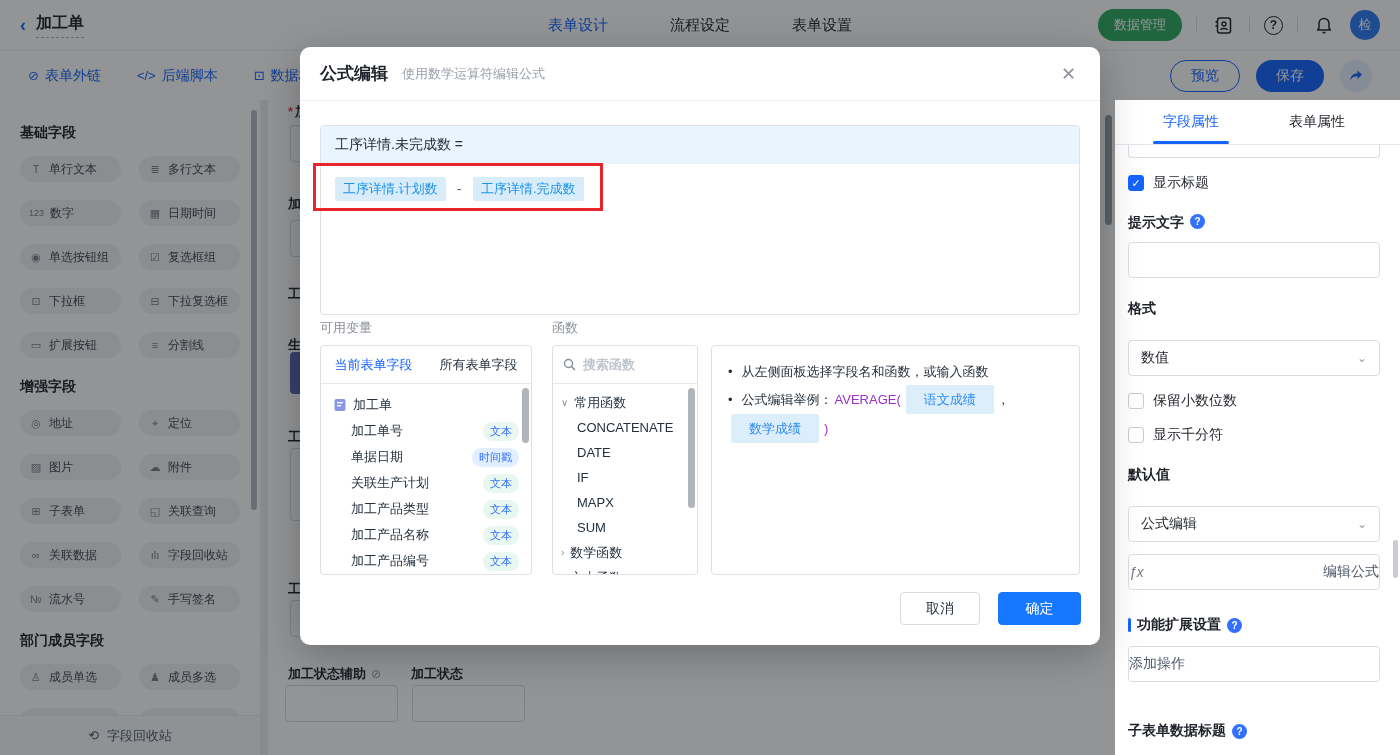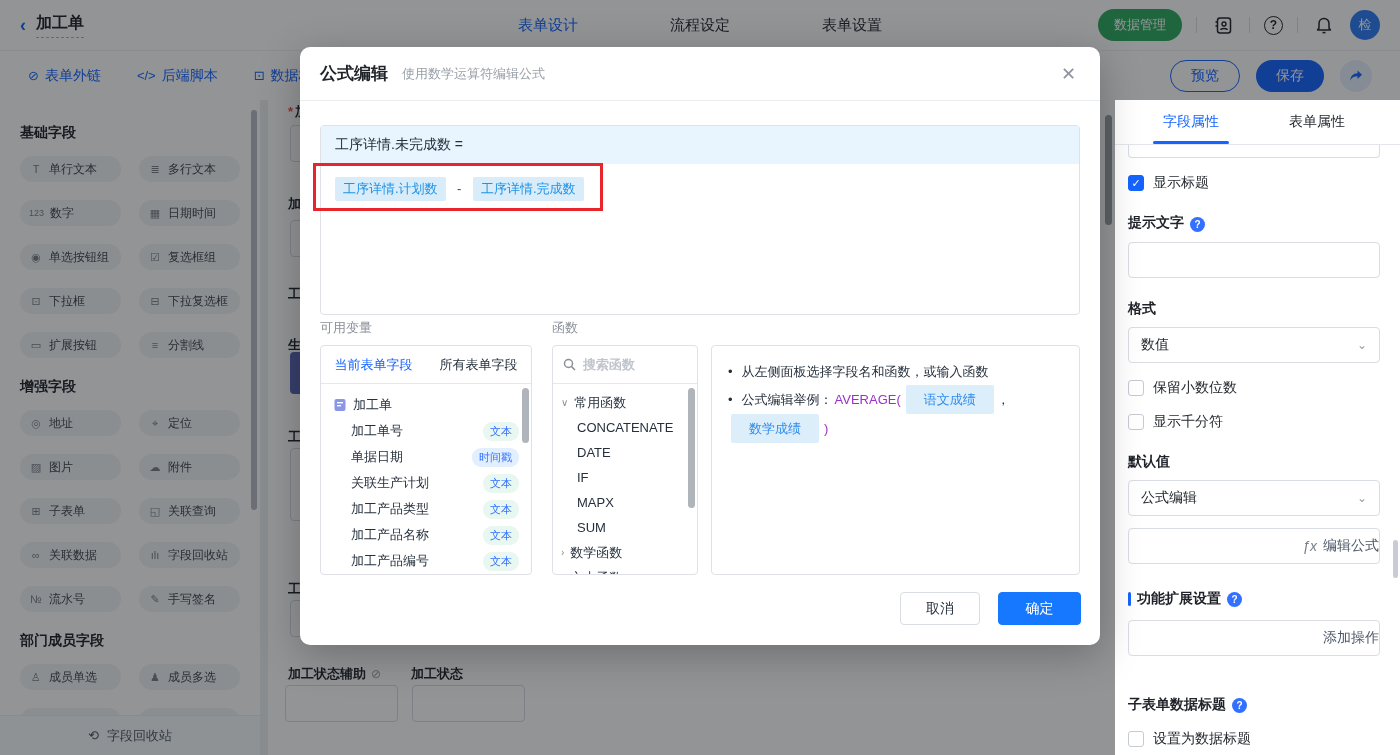--- a/index.html
+++ b/index.html
@@ -3,21 +3,21 @@
 <meta charset="utf-8">
 <style>
   * { margin:0; padding:0; box-sizing:border-box; }
   body { font-family:"Liberation Sans","DejaVu Sans",sans-serif; background:#333; }
   .app { position:relative; width:1400px; height:755px; background:#eef0f3; overflow:hidden; }
 
   
   .topbar { position:absolute; left:0; top:0; width:1400px; height:50px; background:#fff; display:flex; align-items:center; padding:0 20px; z-index:1; }
   .back { color:#1664ff; font-size:18px; font-weight:bold; margin-right:10px; cursor:pointer; }
   .apptitle { font-size:16px; color:#1f2329; font-weight:600; border-bottom:1px dashed #aab2bf; padding-bottom:3px; }
-  .nav-tabs { position:absolute; left:50%; transform:translateX(-50%); display:flex; gap:92px;text-align:right; }
+  .nav-tabs { position:absolute; left:50%; transform:translateX(-50%); display:flex; gap:62px;text-align:right; }
   .nav-tab { font-size:15px; color:#1f2329; cursor:pointer; }
   .nav-tab.active { color:#1664ff; }
   .topbar-right { margin-left:auto; display:flex; align-items:center; gap:14px; }
   .pill-green { background:#2eab5f; color:#fff; font-size:13px; padding:7px 16px; border-radius:16px; }
   .vdiv { width:1px; height:16px; background:#dcdfe3; }
   .icon-btn { width:24px; height:24px; display:flex; align-items:center; justify-content:center; color:#1f2329; }
   .help-circle { width:19px; height:19px; border:1.6px solid #1f2329; border-radius:50%; font-size:12px; font-weight:bold; display:flex; align-items:center; justify-content:center; color:#1f2329; }
   .avatar { width:30px; height:30px; border-radius:50%; background:#2e7cf6; color:#fff; font-size:13px; display:flex; align-items:center; justify-content:center; }
 
   
@@ -51,26 +51,26 @@
   
   .props { position:absolute; left:1115px; top:100px; width:285px; height:655px; background:#fff; z-index:60; padding:0 20px 0 13px; overflow:hidden; }
   .ptabs { display:flex; height:45px; border-bottom:1px solid #e5e6eb; position:relative; margin:0 -20px 0 -13px; padding:0 20px 0 13px; }
   .ptab { flex:1; display:flex; align-items:center; justify-content:center; font-size:14px; color:#1f2329; cursor:pointer; position:relative; }
   .ptab.active { color:#1664ff; font-weight:400; }
   .ptab.active::after { content:""; position:absolute; bottom:0; left:50%; transform:translateX(-50%); width:76px; height:3px; background:#1664ff; border-radius:2px; }
   .p-partial-input { height:13px; border:1px solid #d9dce3; border-top:none; border-radius:0 0 4px 4px; margin-top:0; }
   .chk-row { display:flex; align-items:center; gap:9px; font-size:14px; color:#1f2329; margin-top:16px; }
   .chk { width:16px; height:16px; border-radius:3px; border:1px solid #c6cad2; background:#fff; display:flex; align-items:center; justify-content:center; }
   .chk.on { background:#1664ff; border-color:#1664ff; color:#fff; font-size:11px; }
-  .p-label { font-size:14px; font-weight:700; color:#1f2329; margin-top:22px; display:flex; align-items:flex-end; gap:6px; }
+  .p-label { font-size:14px; font-weight:700; color:#1f2329; margin-top:22px; display:flex; align-items:flex-start; gap:6px; }
   .qbadge { width:15px; height:15px; border-radius:50%; background:#3370ff; color:#fff; font-size:10px; font-weight:bold; display:flex; align-items:center; justify-content:center; }
   .p-input { width:100%; height:36px; border:1px solid #d9dce3; border-radius:4px; margin-top:10px; background:#fff; font-size:13px; padding:0 10px; }
-  .p-select { width:100%; height:36px; border:1px solid #d9dce3; border-radius:4px; margin-top:9px; display:flex; align-items:center; justify-content:space-between; padding:0 12px; font-size:14px; color:#1f2329; cursor:pointer; }
+  .p-select { width:100%; height:36px; border:1px solid #d9dce3; border-radius:4px; margin-top:22px; display:flex; align-items:center; justify-content:space-between; padding:0 12px; font-size:14px; color:#1f2329; cursor:pointer; }
   .chev { color:#9aa0a8; font-size:12px; }
-  .p-btn { width:100%; height:36px; border:1px solid #d9dce3; border-radius:4px; margin-top:12px; background:#fff; font-size:14px; color:#4e5969; display:flex; align-items:center; justify-content:flex-end; gap:6px; cursor:pointer; }
+  .p-btn { width:100%; height:36px; border:1px solid #d9dce3; border-radius:4px; margin-top:12px; background:#fff; font-size:14px; color:#4e5969; display:flex; align-items:center; justify-content:space-between; gap:6px; cursor:pointer; }
   .p-head { display:flex; align-items:center; gap:6px; font-size:14px; font-weight:700; color:#1f2329; margin-top:26px; }
   .bluebar { width:3px; height:14px; background:#1664ff; border-radius:2px; }
   .props-thumb { position:absolute; right:2px; top:440px; width:5px; height:38px; background:#c9ccd4; border-radius:3px; }
 
   
   .overlay { position:absolute; inset:0; background:rgba(13,17,23,0.45); z-index:50; }
 
   
   .modal { position:absolute; left:300px; top:47px; width:800px; height:598px; background:#fff; border-radius:10px; box-shadow:0 10px 40px rgba(0,0,0,.25); z-index:70; }
   .m-header { height:54px; display:flex; align-items:center; padding:0 20px; border-bottom:1px solid #ebedf0; }

